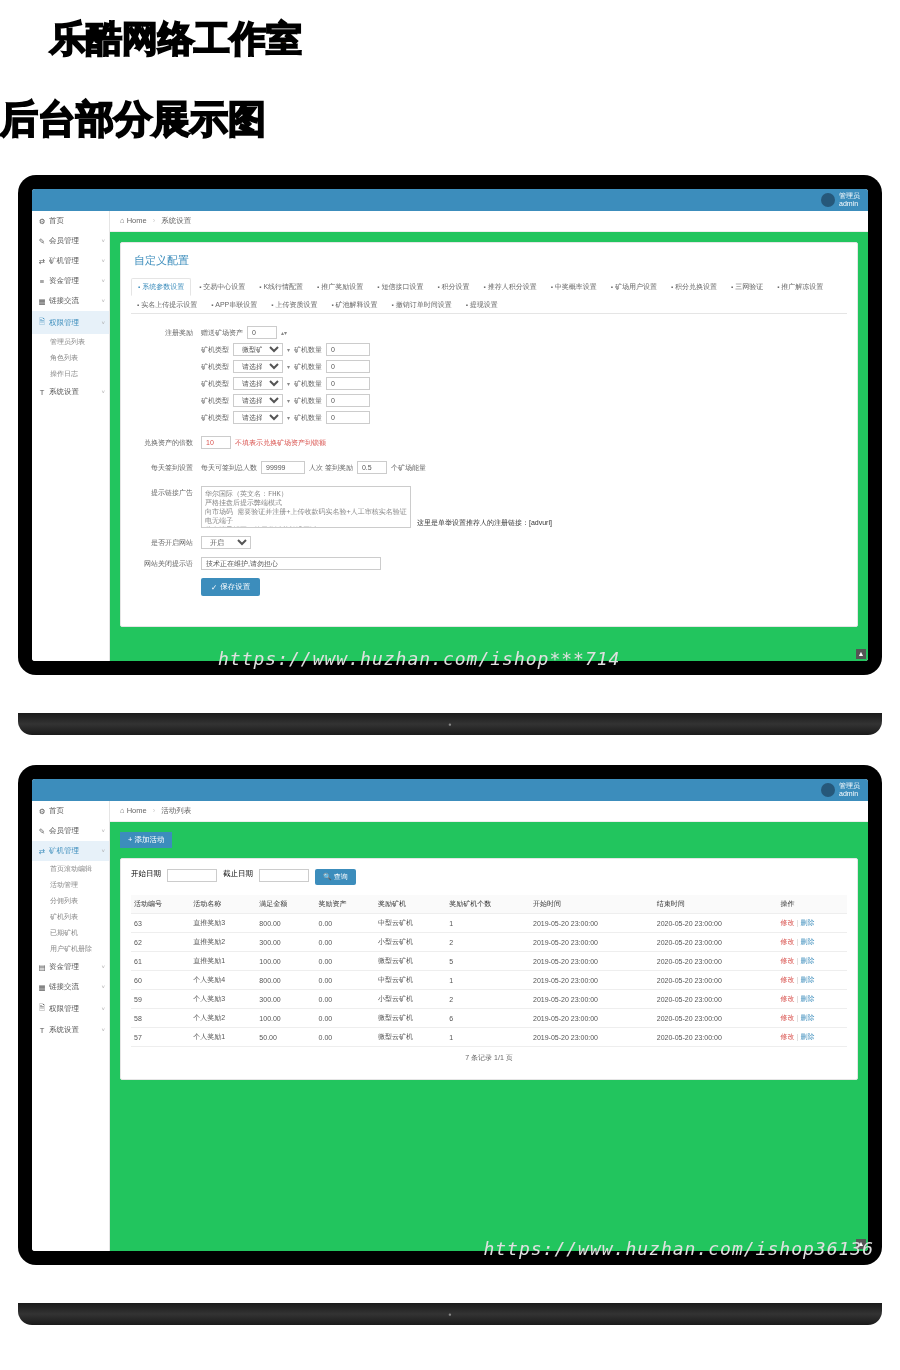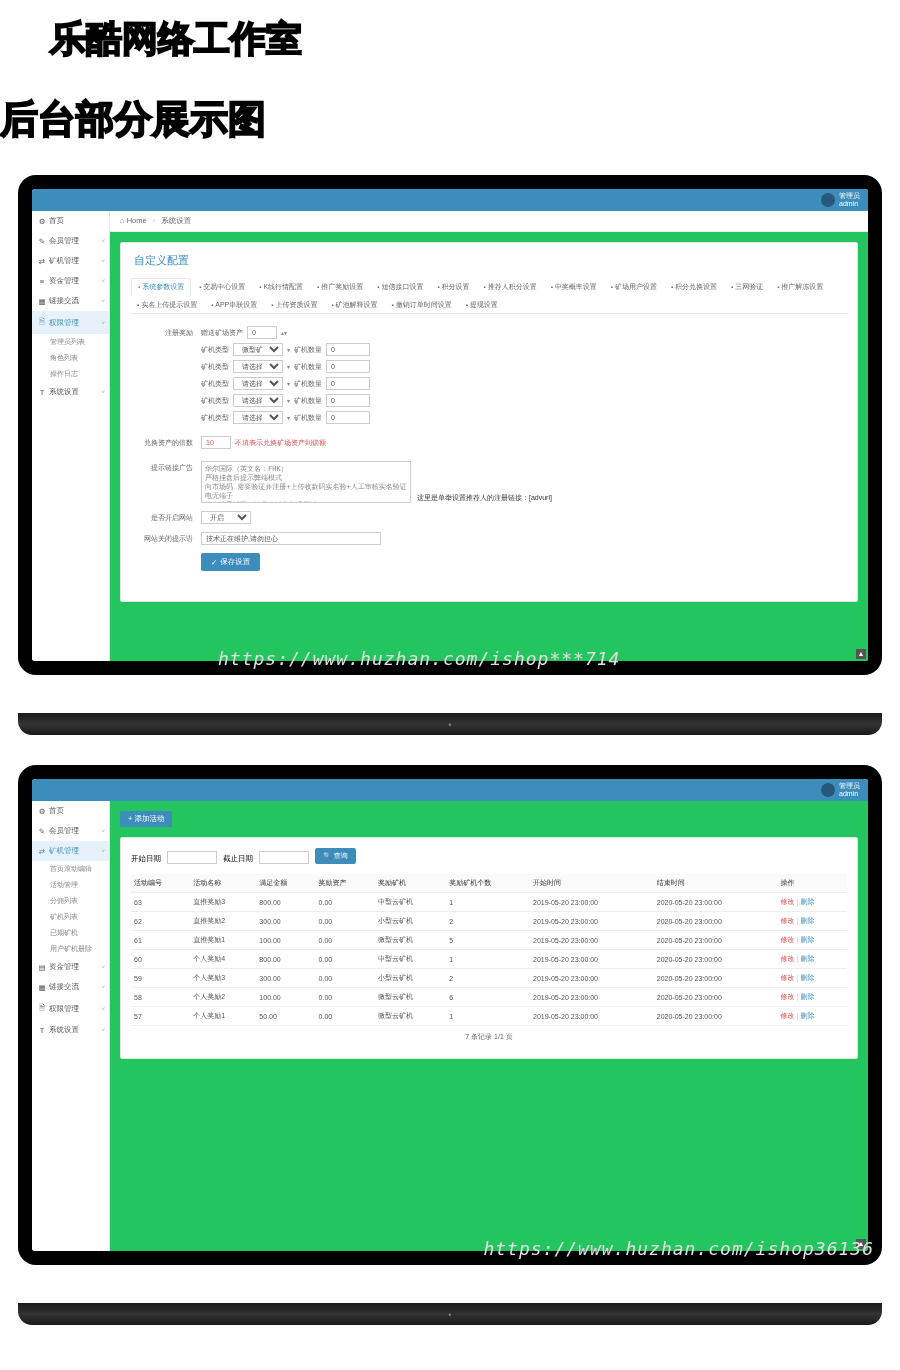--- a/index.html
+++ b/index.html
@@ -37,21 +37,21 @@
 .mini-label { color: #666; }
 .sel, .inp { border: 1px solid #ccc; font-size: 7px; padding: 1px 4px; height: 13px; background: #fff; color: #555; }
 .sel { width: 50px; }
 .inp { width: 30px; }
 .inp-wide { width: 44px; }
 .red-text { color: #d9534f; font-size: 7px; }
 .textarea { border: 1px solid #ccc; width: 210px; height: 42px; font-size: 7px; padding: 3px; color: #888; resize: none; line-height: 1.3; }
 .hint { font-size: 7px; color: #333; margin-left: 6px; }
 .btn-save { background: #3c8dbc; color: #fff; border: none; padding: 4px 10px; font-size: 7.5px; border-radius: 2px; cursor: pointer; display: inline-flex; align-items: center; gap: 3px; }
 .btn-add { background: #3c8dbc; color: #fff; border: none; padding: 3px 8px; font-size: 7.5px; border-radius: 0; cursor: pointer; margin-bottom: 10px; }
-.search-row { display: flex; align-items: flex-end; gap: 6px; margin-bottom: 10px; font-size: 7.5px; }
+.search-row { display: flex; align-items: flex-start; gap: 6px; margin-bottom: 10px; font-size: 7.5px; }
 .date-inp { border: 1px solid #ccc; width: 50px; height: 13px; font-size: 7px; padding: 1px 3px; }
 .btn-search { background: #3c8dbc; color: #fff; border: none; padding: 3px 8px; font-size: 7px; border-radius: 2px; cursor: pointer; }
 table { width: 100%; border-collapse: collapse; font-size: 7px; }
 th, td { text-align: left; padding: 4px 3px; border-bottom: 1px solid #eee; color: #555; }
 th { color: #333; font-weight: normal; background: #fafafa; }
 .op-edit { color: #d9534f; cursor: pointer; }
 .op-del { color: #3c8dbc; cursor: pointer; }
 .op-sep { color: #ccc; margin: 0 2px; }
 .pager { text-align: center; font-size: 7px; color: #666; padding: 6px 0; }
 .wm { position: absolute; bottom: 6px; color: #e0e0e0; font-size: 18px; font-family: monospace; font-style: italic; letter-spacing: 1px; z-index: 5; white-space: nowrap; }
@@ -249,20 +249,30 @@
                 </div>
               </div>
               <div class="frow">
                 <div class="flabel">兑换资产的倍数</div>
                 <div class="fctrl inline">
                   <input class="inp" style="color: rgb(217, 83, 79);" value="10">
                   <span class="red-text">不填表示兑换矿场资产到锁额</span>
                 </div>
               </div>
               <div class="frow">
+                <div class="flabel">每天签到设置</div>
+                <div class="fctrl inline">
+                  <span class="mini-label">每天可签到总人数</span>
+                  <input class="inp inp-wide" value="99999" style="">
+                  <span class="mini-label">人次 签到奖励</span>
+                  <input class="inp" value="0.5" style="">
+                  <span class="mini-label">个矿场能量</span>
+                </div>
+              </div>
+              <div class="frow">
                 <div class="flabel">提示链接广告</div>
                 <div class="fctrl" style="display:flex;align-items:flex-end;">
                   <textarea class="textarea" style="">华尔国际（英文名：FHK）
 严格挂盘后提示弊端模式
 向市场码 需要验证并注册+上传收款码实名验+人工审核实名验证 电无端子
 仿有端子解不了的是你过差长没开过</textarea>
                   <span class="hint">这里是单举设置推荐人的注册链接：[advurl]</span>
                 </div>
               </div>
               <div class="frow">
@@ -347,20 +357,26 @@
             <span>权限管理</span>
             <span class="chev">˅</span>
           </div>
           <div class="side-item">
             <span class="side-icon">T</span>
             <span>系统设置</span>
             <span class="chev">˅</span>
           </div>
         </div>
       <div class="content">
+        <div class="breadcrumb">
+          <span>⌂</span>
+          <span>Home</span>
+          <span class="sep">›</span>
+          <span>活动列表</span>
+        </div>
         <div class="main">
           <button class="btn-add">
             <span>+</span>
             <span>添加活动</span>
           </button>
           <div class="panel">
             <div class="search-row">
               <span>开始日期</span>
               <input class="date-inp" style="">
               <span>截止日期</span>

